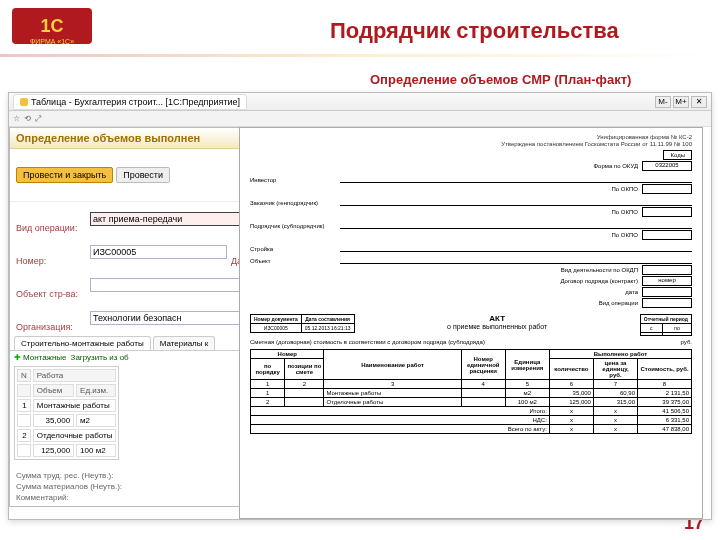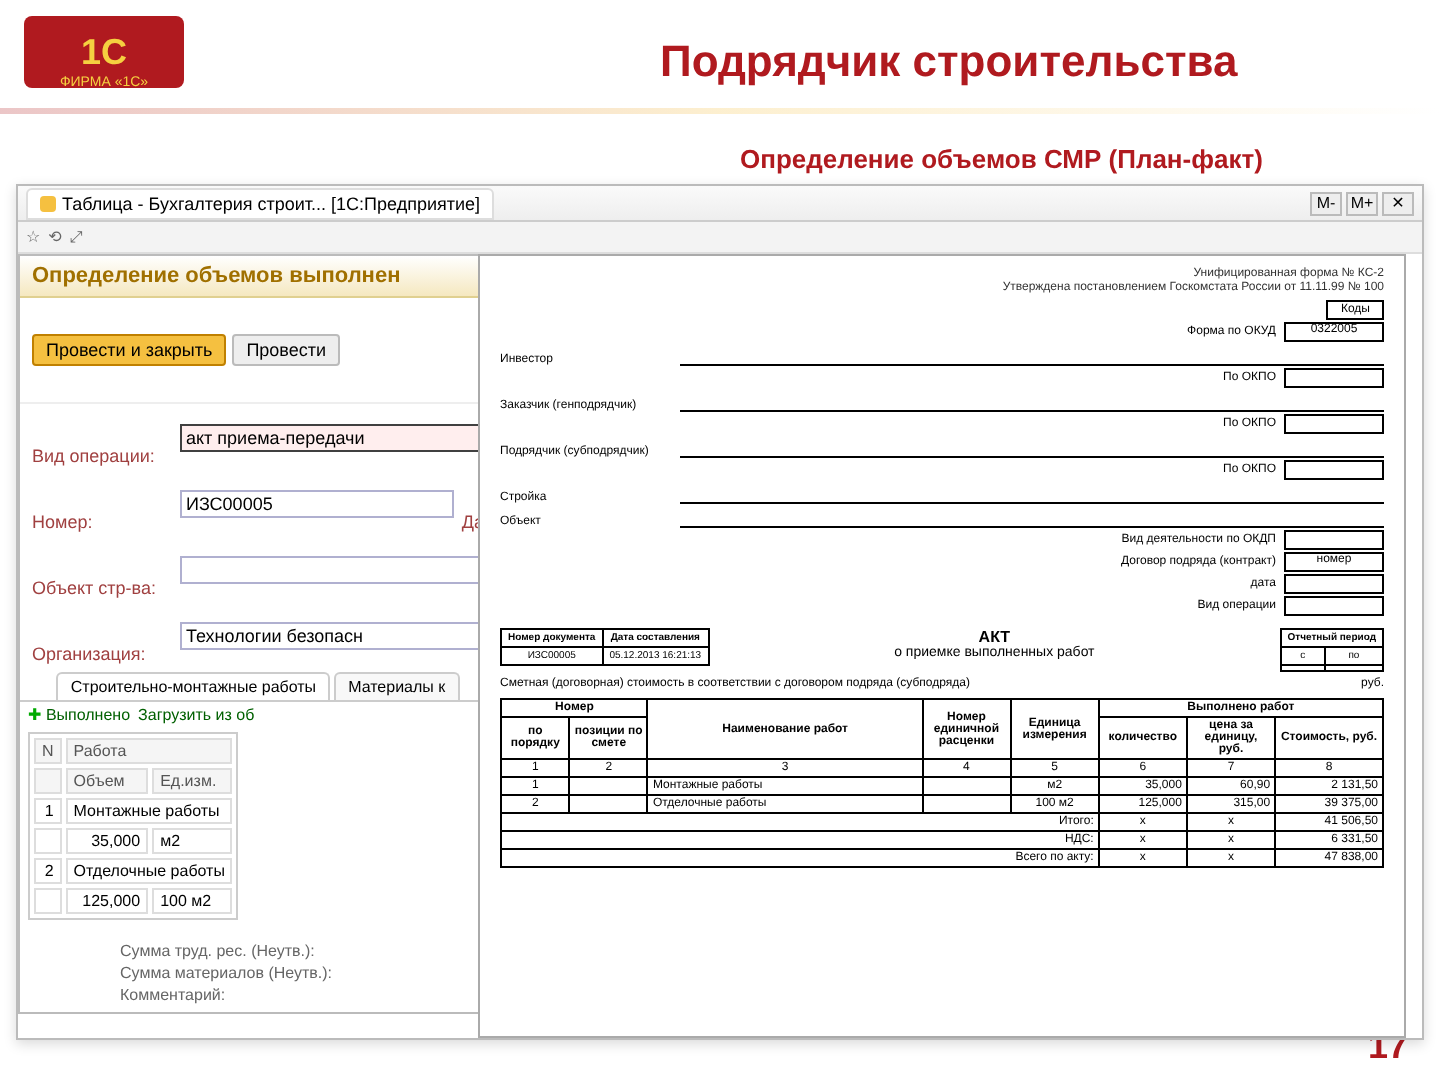--- a/index.html
+++ b/index.html
@@ -23,31 +23,31 @@
   
   .back-window { position: absolute; top: 34px; left: 0; width: 240px; height: 380px; background: #fff; border: 1px solid #bbb; }
   .bw-title { background: linear-gradient(#fff,#f5e8c0); color: #a07000; font-size: 11px; font-weight: bold; padding: 4px 6px; border-bottom: 1px solid #e0d090; }
   .bw-actions { padding: 18px 6px; display: flex; gap: 3px; border-bottom: 1px solid #eee; }
   .btn-yellow { background: #f5c040; border: 1px solid #c08000; padding: 2px 6px; font-size: 9px; border-radius: 2px; }
   .btn-gray { background: #eee; border: 1px solid #bbb; padding: 2px 6px; font-size: 9px; border-radius: 2px; }
   .field-row { display: flex; align-items: center; padding: 2px 6px; gap: 4px; font-size: 9px; }
   .field-row label { color: #a04040; width: 70px; margin-top: 19px; }
   .field-row input { flex: 1; border: 1px solid #b0b0d0; height: 14px; font-size: 9px; padding: 0 2px; }
   .field-row.red input { border: 1px solid #404040; background: #fee; }
-  .sub-tabs { display: flex; border-bottom: 1px solid #ccc; padding: 2px 4px 0; gap: 2px; font-size: 8px; justify-content: center; }
+  .sub-tabs { display: flex; border-bottom: 1px solid #ccc; padding: 2px 4px 0; gap: 2px; font-size: 8px; }
   .sub-tab { padding: 2px 6px; border: 1px solid #ccc; border-bottom: none; background: #f8f8f8; border-radius: 3px 3px 0 0; }
   .sub-tab.active { background: #fff; }
   .grid-tb { padding: 2px 4px; display: flex; gap: 4px; font-size: 8px; color: #006000; }
   .grid-tb .add::before { content: "✚ "; color: #0a0; }
   .grid { margin: 2px 4px; border: 1px solid #ccc; font-size: 8px; }
   .grid th, .grid td { border: 1px solid #ddd; padding: 1px 3px; text-align: left; }
   .grid th { background: #f5f5f5; font-weight: normal; color: #555; }
   .grid .num { text-align: right; }
   .footer-fields { position: absolute; bottom: 4px; left: 6px; right: 6px; font-size: 8px; color: #666; }
-  .footer-fields div { margin-top: 2px; margin-left: 44px; }
+  .footer-fields div { margin-top: 2px; }
   
   .doc-window { position: absolute; top: 34px; left: 230px; width: 464px; height: 392px; background: #fff; border: 1px solid #aaa; }
   .doc-content { padding: 6px 10px 4px 10px; font-size: 7px; color: #000; }
   .form-top-right { text-align: right; font-size: 6px; color: #333; line-height: 1.2; }
   .codes-table { margin-left: auto; border-collapse: collapse; margin-top: 2px; }
   .codes-table td { border: 1px solid #000; padding: 1px 6px; font-size: 6px; text-align: center; }
   .codes-row { display: flex; justify-content: flex-end; align-items: center; gap: 4px; font-size: 6px; margin-top: 1px; }
   .codes-row .cell { border: 1px solid #000; width: 50px; height: 10px; display: inline-block; text-align: center; }
   .party-line { display: flex; align-items: flex-end; margin-top: 4px; font-size: 6px; }
   .party-line .lbl { width: 90px; }
@@ -115,21 +115,21 @@
       </div>
       <div class="field-row">
         <label>Организация:</label>
         <input value="Технологии безопасн" style="">
       </div>
       <div class="sub-tabs">
         <div class="sub-tab active">Строительно-монтажные работы</div>
         <div class="sub-tab">Материалы к</div>
       </div>
       <div class="grid-tb">
-        <span class="add">Выполнено</span>
+        <span class="add">Монтажные</span>
         <span>Загрузить из об</span>
       </div>
       <table class="grid">
         <tbody>
             <tr>
           <th>N</th>
           <th colspan="2">Работа</th>
         </tr>
         <tr>
           <th></th>

